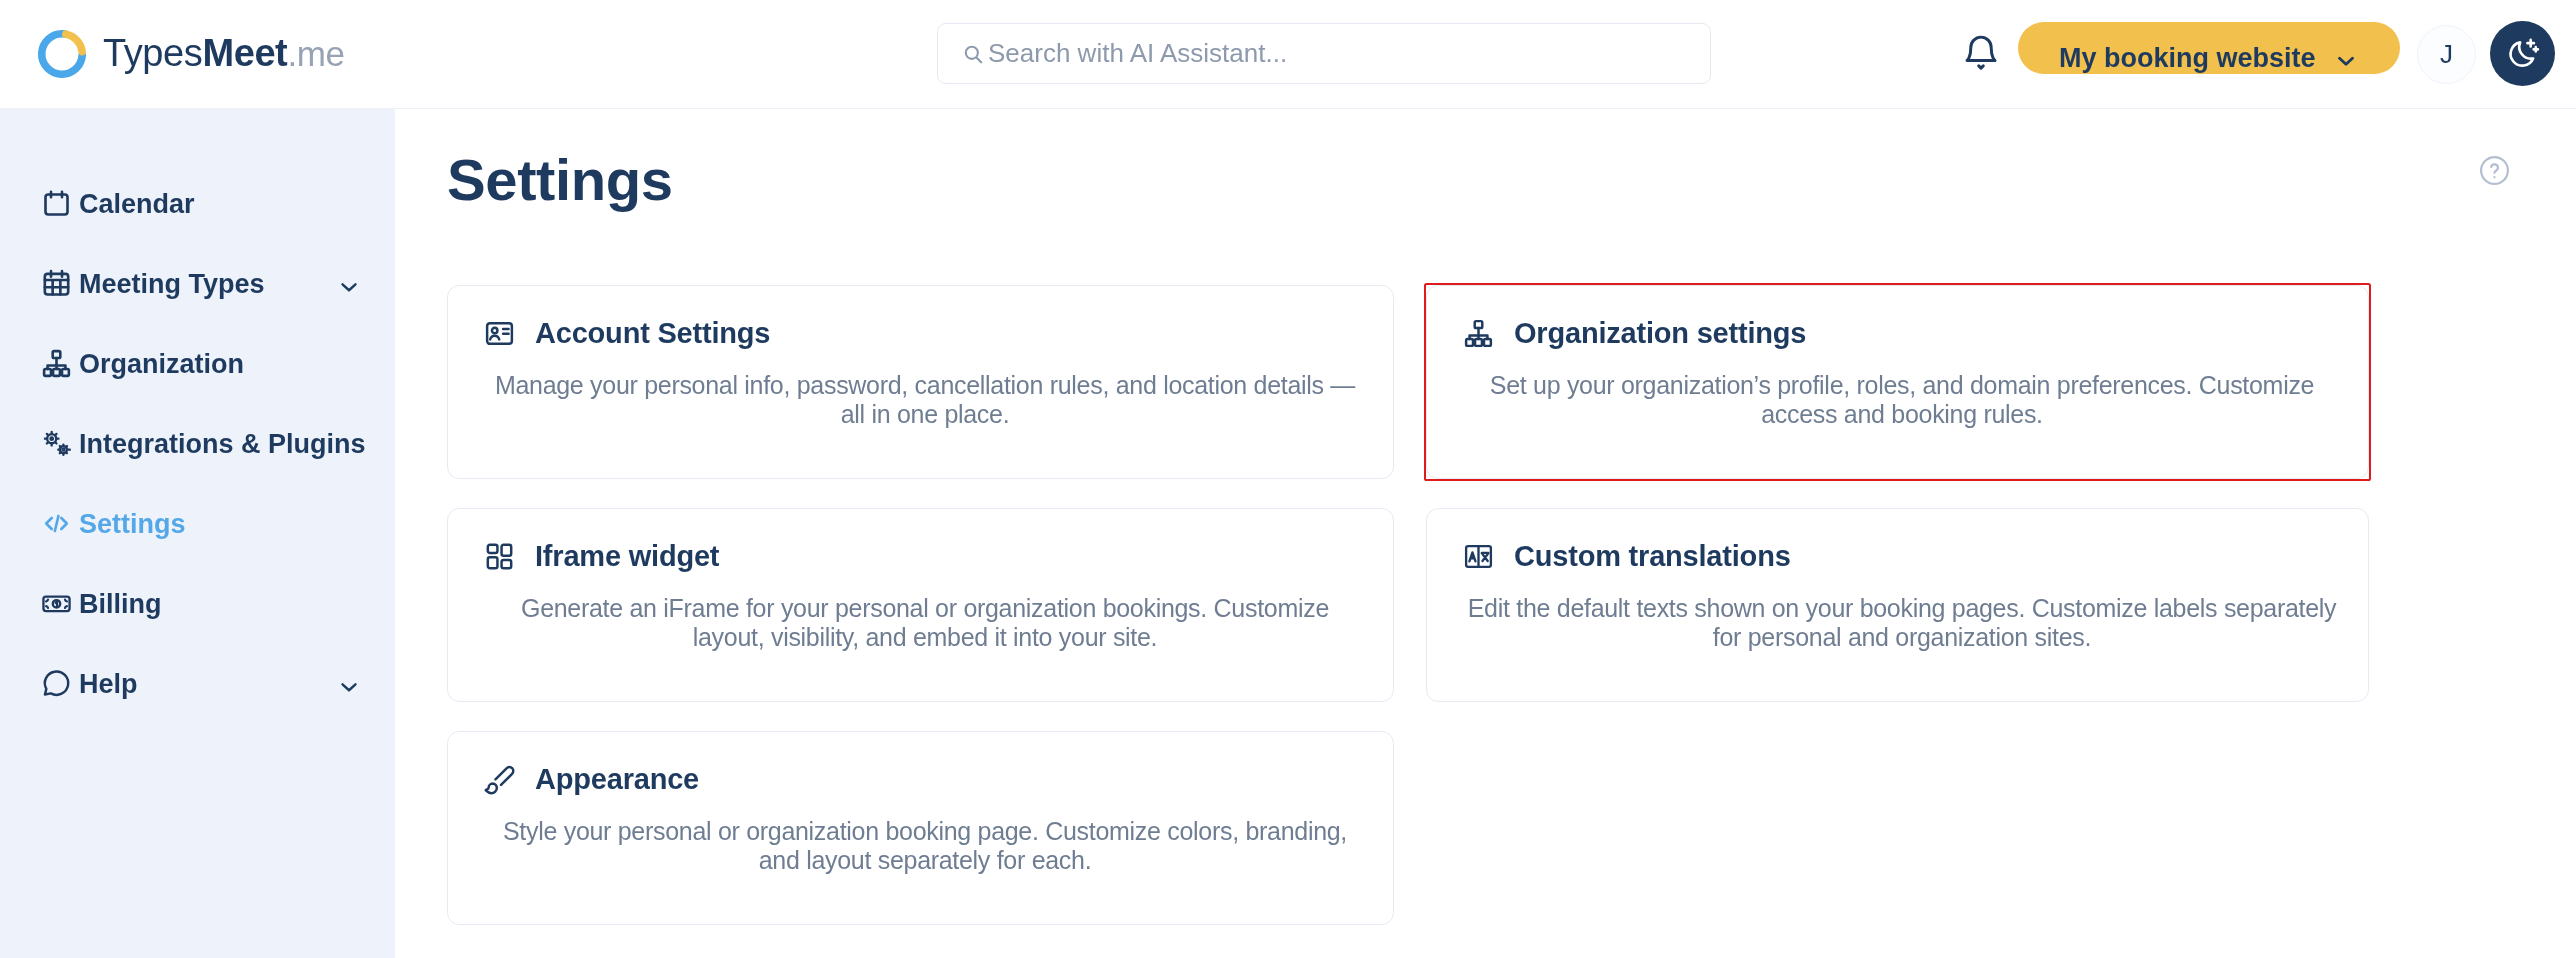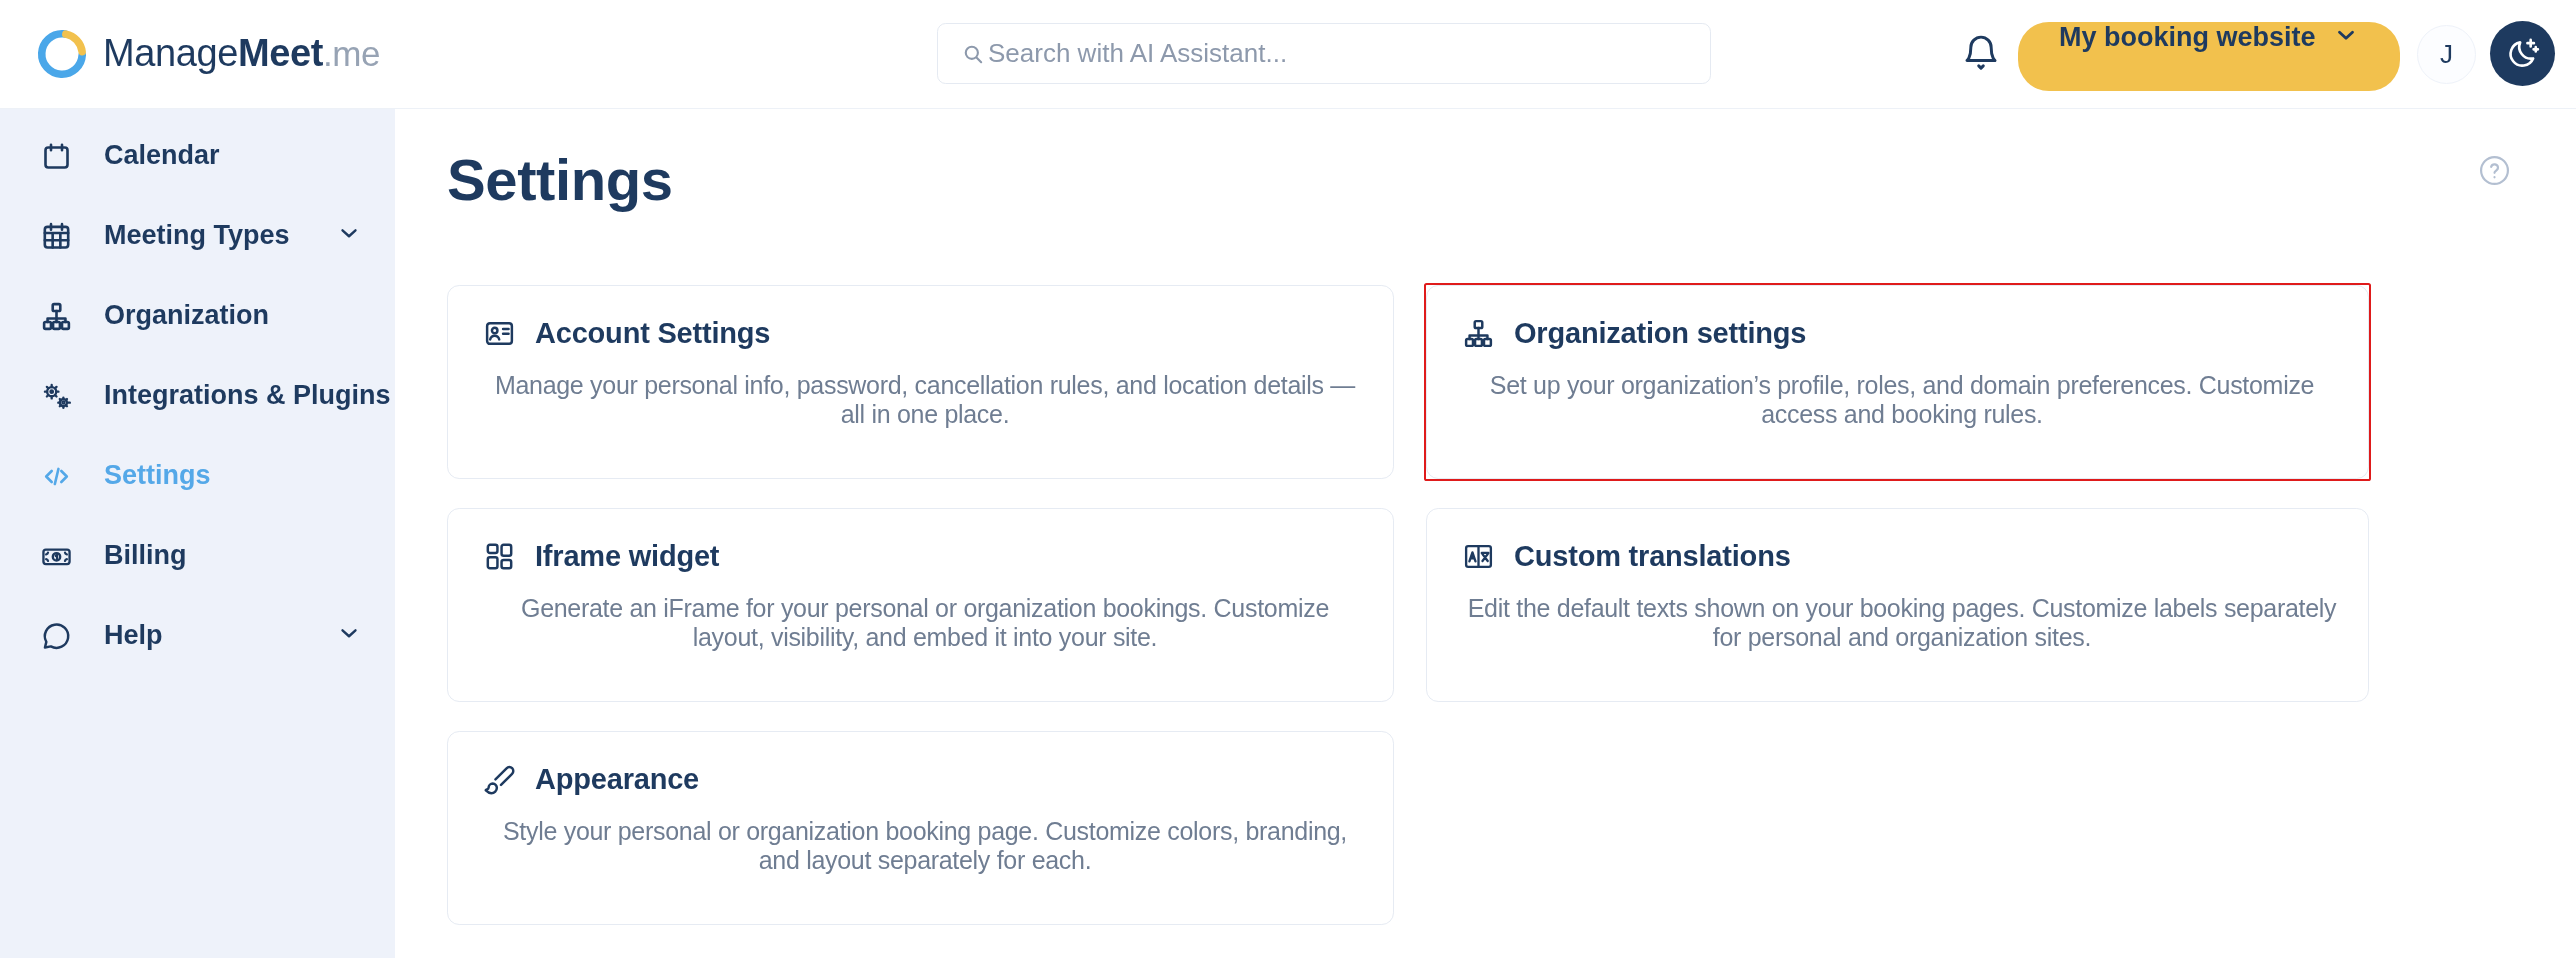--- a/index.html
+++ b/index.html
@@ -31,23 +31,23 @@
   }
   .search-box input {
     border: none; outline: none; flex: 1; font-size: 26px;
     font-family: "Liberation Sans", sans-serif; color: #1e3a5f; background: transparent;
   }
   .search-box input::placeholder { color: #8d99ac; }
 
   .bell-btn { position: absolute; left: 1958px; top: 31px; width: 45px; height: 45px; cursor: pointer; background: none; border: none; }
 
   .booking-btn {
-    position: absolute; left: 2018px; top: 22px; height: 69px; min-width: 382px;
+    position: absolute; left: 2018px; top: 22px; height: 52px; min-width: 382px;
     background: #f2c14d; border: none; border-radius: 31px; cursor: pointer;
-    display: flex; align-items: flex-start; justify-content: center; gap: 17.5px; padding: 0 33px;
+    display: flex; align-items: flex-end; justify-content: center; gap: 17.5px; padding: 0 33px;
   }
   .booking-btn .label { font-size: 27px; font-weight: 700; color: #1e3a5f; font-family: "Liberation Sans", sans-serif; }
 
   .avatar {
     position: absolute; left: 2417px; top: 24.5px; width: 59px; height: 59px;
     border-radius: 50%; background: #fcfdff; border: 1.7px solid #eef2f9;
     display: flex; align-items: center; justify-content: center;
     font-size: 26px; color: #1e3a5f; cursor: pointer;
   }
   .theme-btn {
@@ -55,22 +55,22 @@
     border-radius: 50%; background: #1e3a5f; border: none; cursor: pointer;
     display: flex; align-items: center; justify-content: center;
   }
 
   
   .sidebar {
     position: absolute; top: 109px; left: 0; bottom: 0; width: 395px;
     background: #eef2fa; padding-top: 31px;
   }
   .side-item {
-    height: 80px; display: flex; align-items: flex-start;
-    padding-left: 40px; padding-right: 33px; gap: 31px; cursor: pointer;
+    height: 80px; display: flex; align-items: flex-end;
+    padding-left: 40px; padding-right: 33px; gap: 6px; cursor: pointer;
   }
   .side-item .lbl { font-size: 27px; font-weight: 700; color: #1e3a5f; white-space: nowrap; }
   .side-item svg.mi { flex: 0 0 auto; }
   .side-item .chev { margin-left: auto; }
   .side-item.active .lbl { color: #54a8e8; }
 
   
   .main { position: absolute; top: 109px; left: 395px; right: 0; bottom: 0; background: #ffffff; padding-left: 52px; }
   .page-title { margin-top: 37px; font-size: 58px; font-weight: 700; color: #1e3a5f; letter-spacing: -0.4px; }
   .help-circle {
@@ -107,21 +107,21 @@
 
 <div class="header">
 
   <div class="logo">
     <span style="display:flex;">
       <svg width="54" height="54" viewBox="0 0 64 64" fill="none">
         <circle cx="32" cy="32" r="24" stroke="#4aa7e9" stroke-width="9" fill="none" stroke-linecap="round" stroke-dasharray="115 42" transform="rotate(3 32 32)"></circle>
         <circle cx="32" cy="32" r="24" stroke="#f2c14d" stroke-width="9" fill="none" stroke-linecap="round" stroke-dasharray="30 127" transform="rotate(-79 32 32)"></circle>
       </svg>
     </span>
-    <span class="logo-text"><span class="logo-simply">Manage</span><span class="logo-meet">Meet</span><span class="logo-me">.me</span></span>
+    <span class="logo-text"><span class="logo-simply">Types</span><span class="logo-meet">Meet</span><span class="logo-me">.me</span></span>
   </div>
 
   <div class="search-box">
     <span style="display:flex;">
       <svg width="28" height="28" viewBox="0 0 24 24" fill="none" stroke="#8d99ac" stroke-width="1.8" stroke-linecap="round">
         <circle cx="11" cy="11" r="5.2"></circle>
           <path d="M15.2 15.2 19 19"></path>
       </svg>
     </span>
     <input type="text" value="" placeholder="Search with AI Assistant..." style="">

